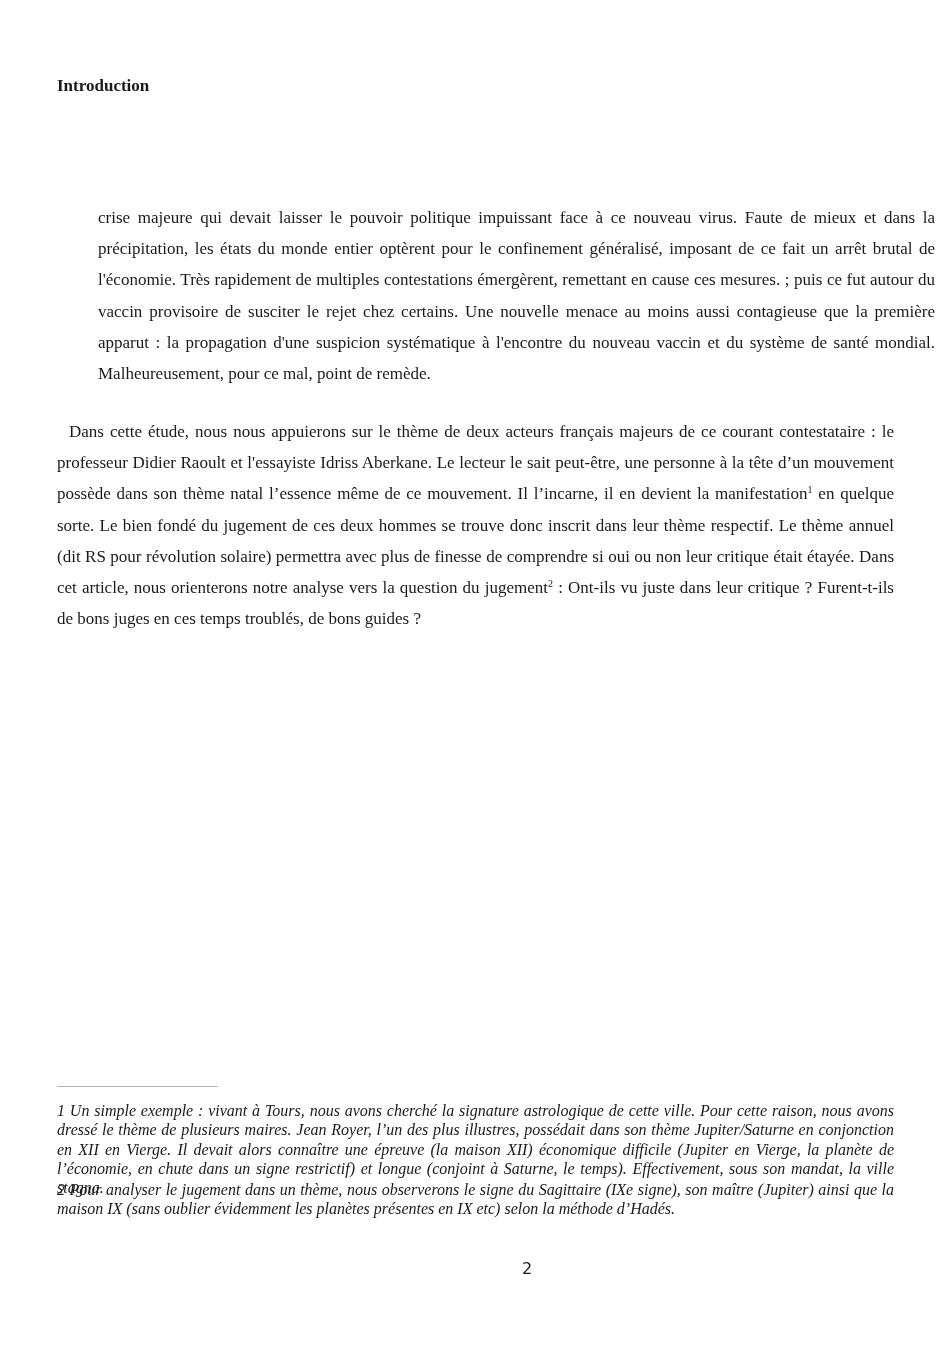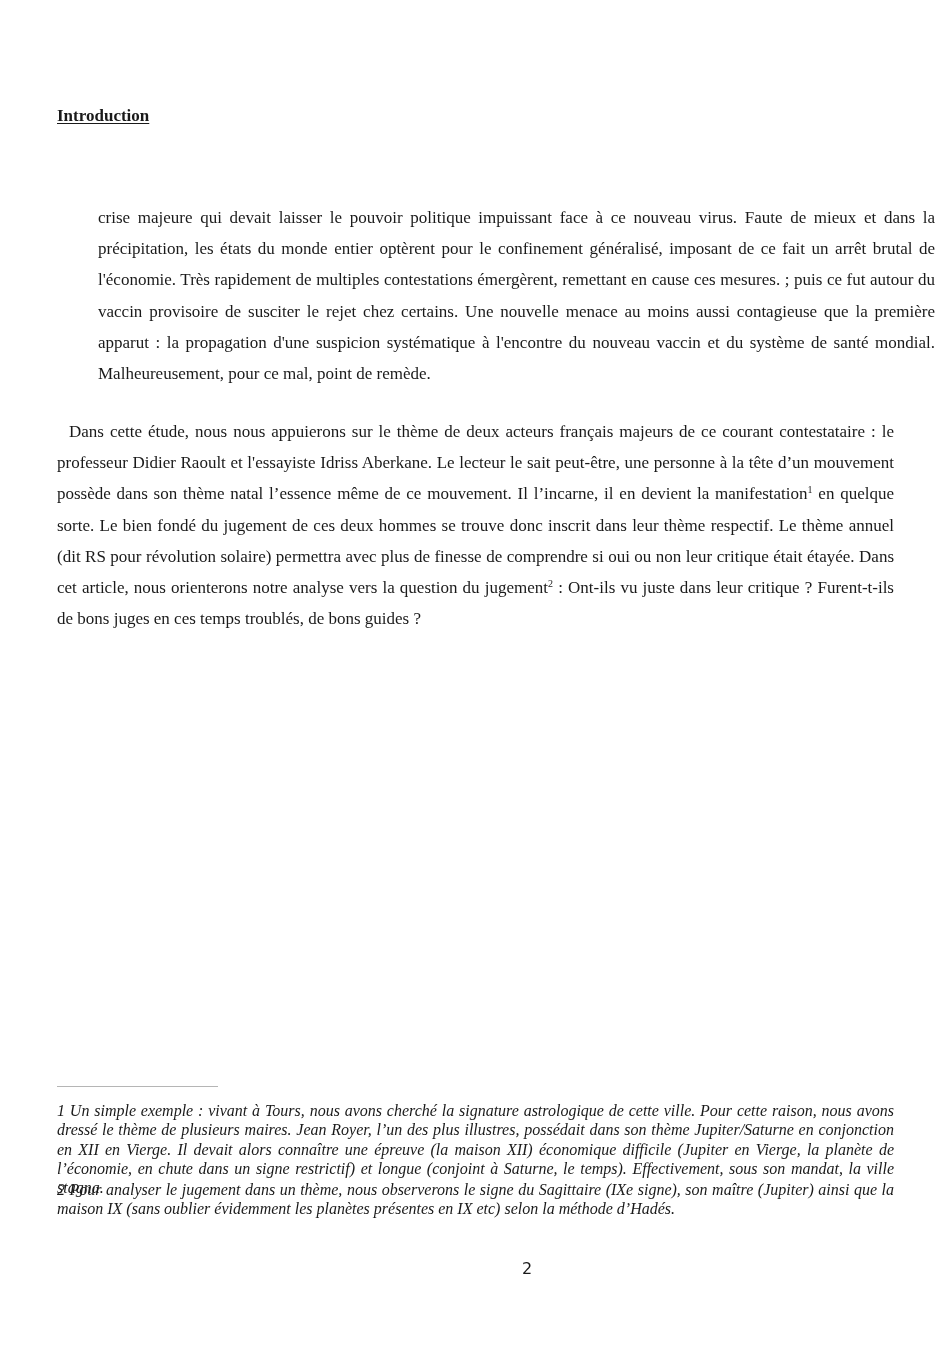--- a/index.html
+++ b/index.html
@@ -3,22 +3,22 @@
   <meta charset="utf-8">
   <style>
     html, body { margin: 0; padding: 0; background: #ffffff; }
     body { width: 950px; height: 1345px; position: relative; overflow: hidden; }
     .page {
       position: absolute; left: 0; top: 0; width: 950px; height: 1345px;
       font-family: "Liberation Serif", "DejaVu Serif", serif;
       color: #1a1a1a;
     }
     .heading {
-      position: absolute; left: 57px; top: 106px;
-      font-size: 17px; font-weight: bold; text-decoration: underline;
+      position: absolute; left: 57px; top: 76px;
+      font-size: 17px; font-weight: bold; 
       text-underline-offset: 2px;
     }
     .p1-first {
       position: absolute; left: 57px; top: 158px; width: 840px;
       font-size: 17px; line-height: 31px; white-space: nowrap;
     }
     .dropcap {
       color: #4a9a80; font-size: 32px; font-weight: bold; line-height: 20px;
       vertical-align: -1px;
     }

